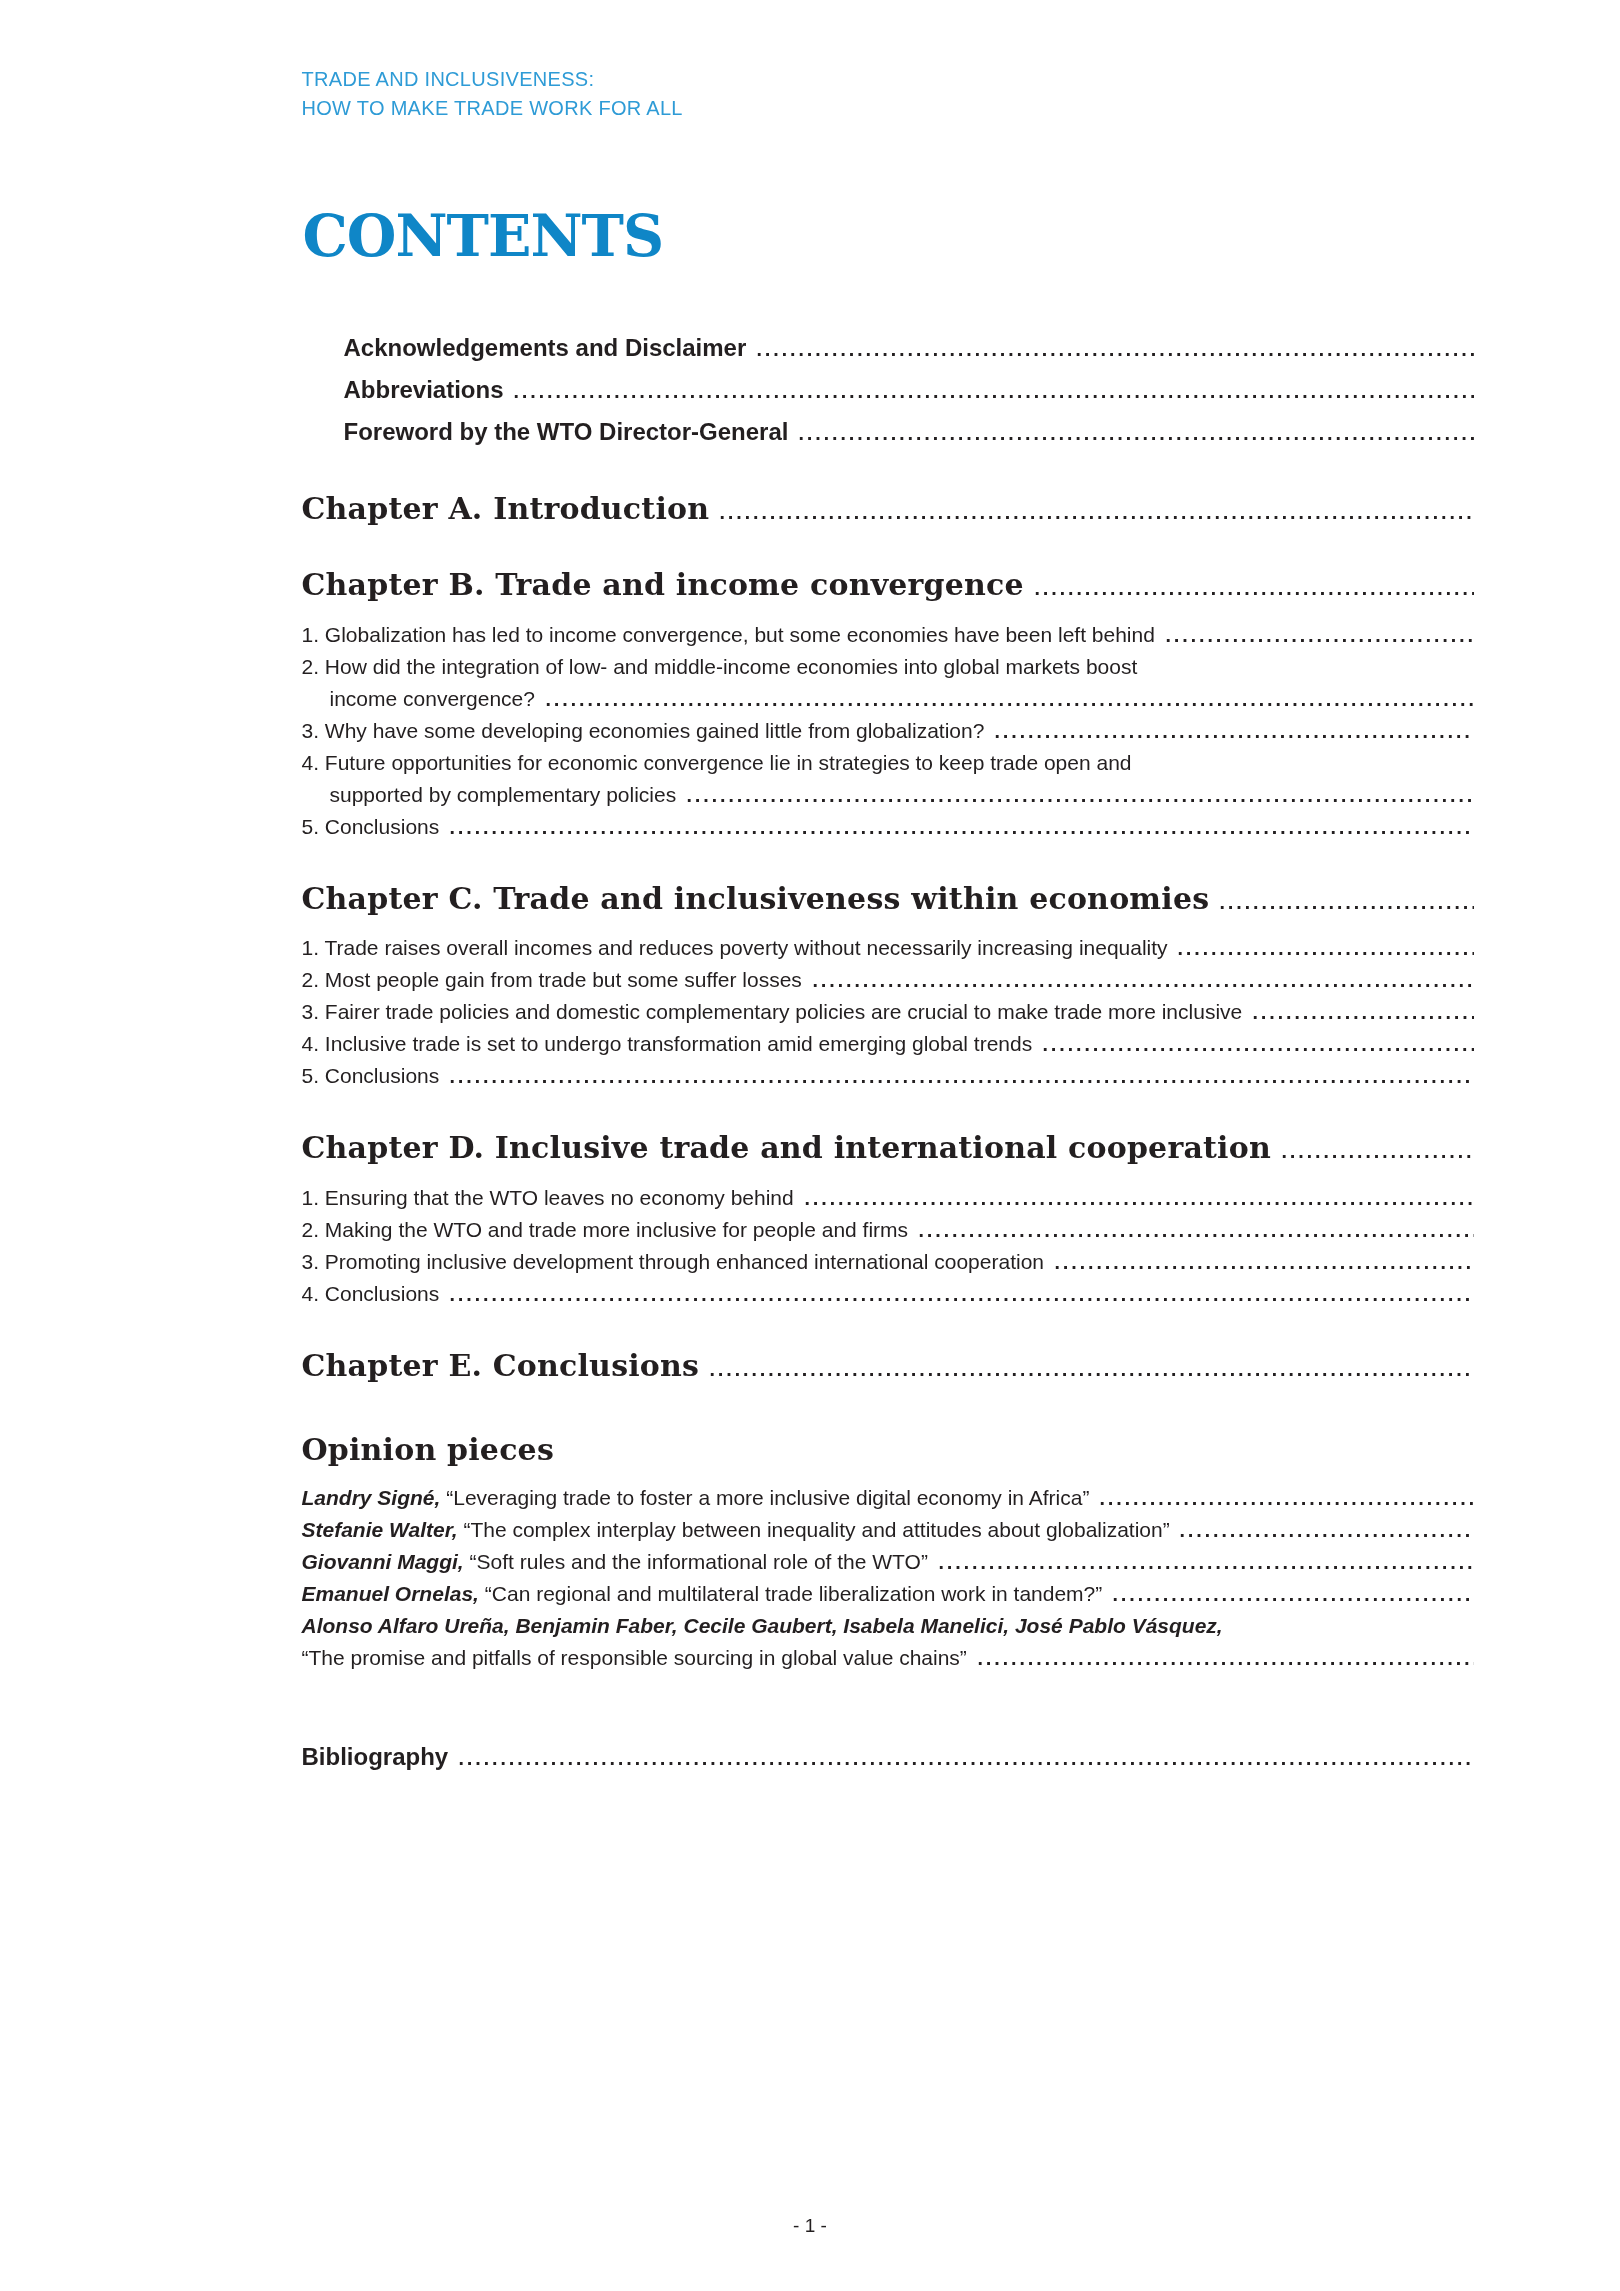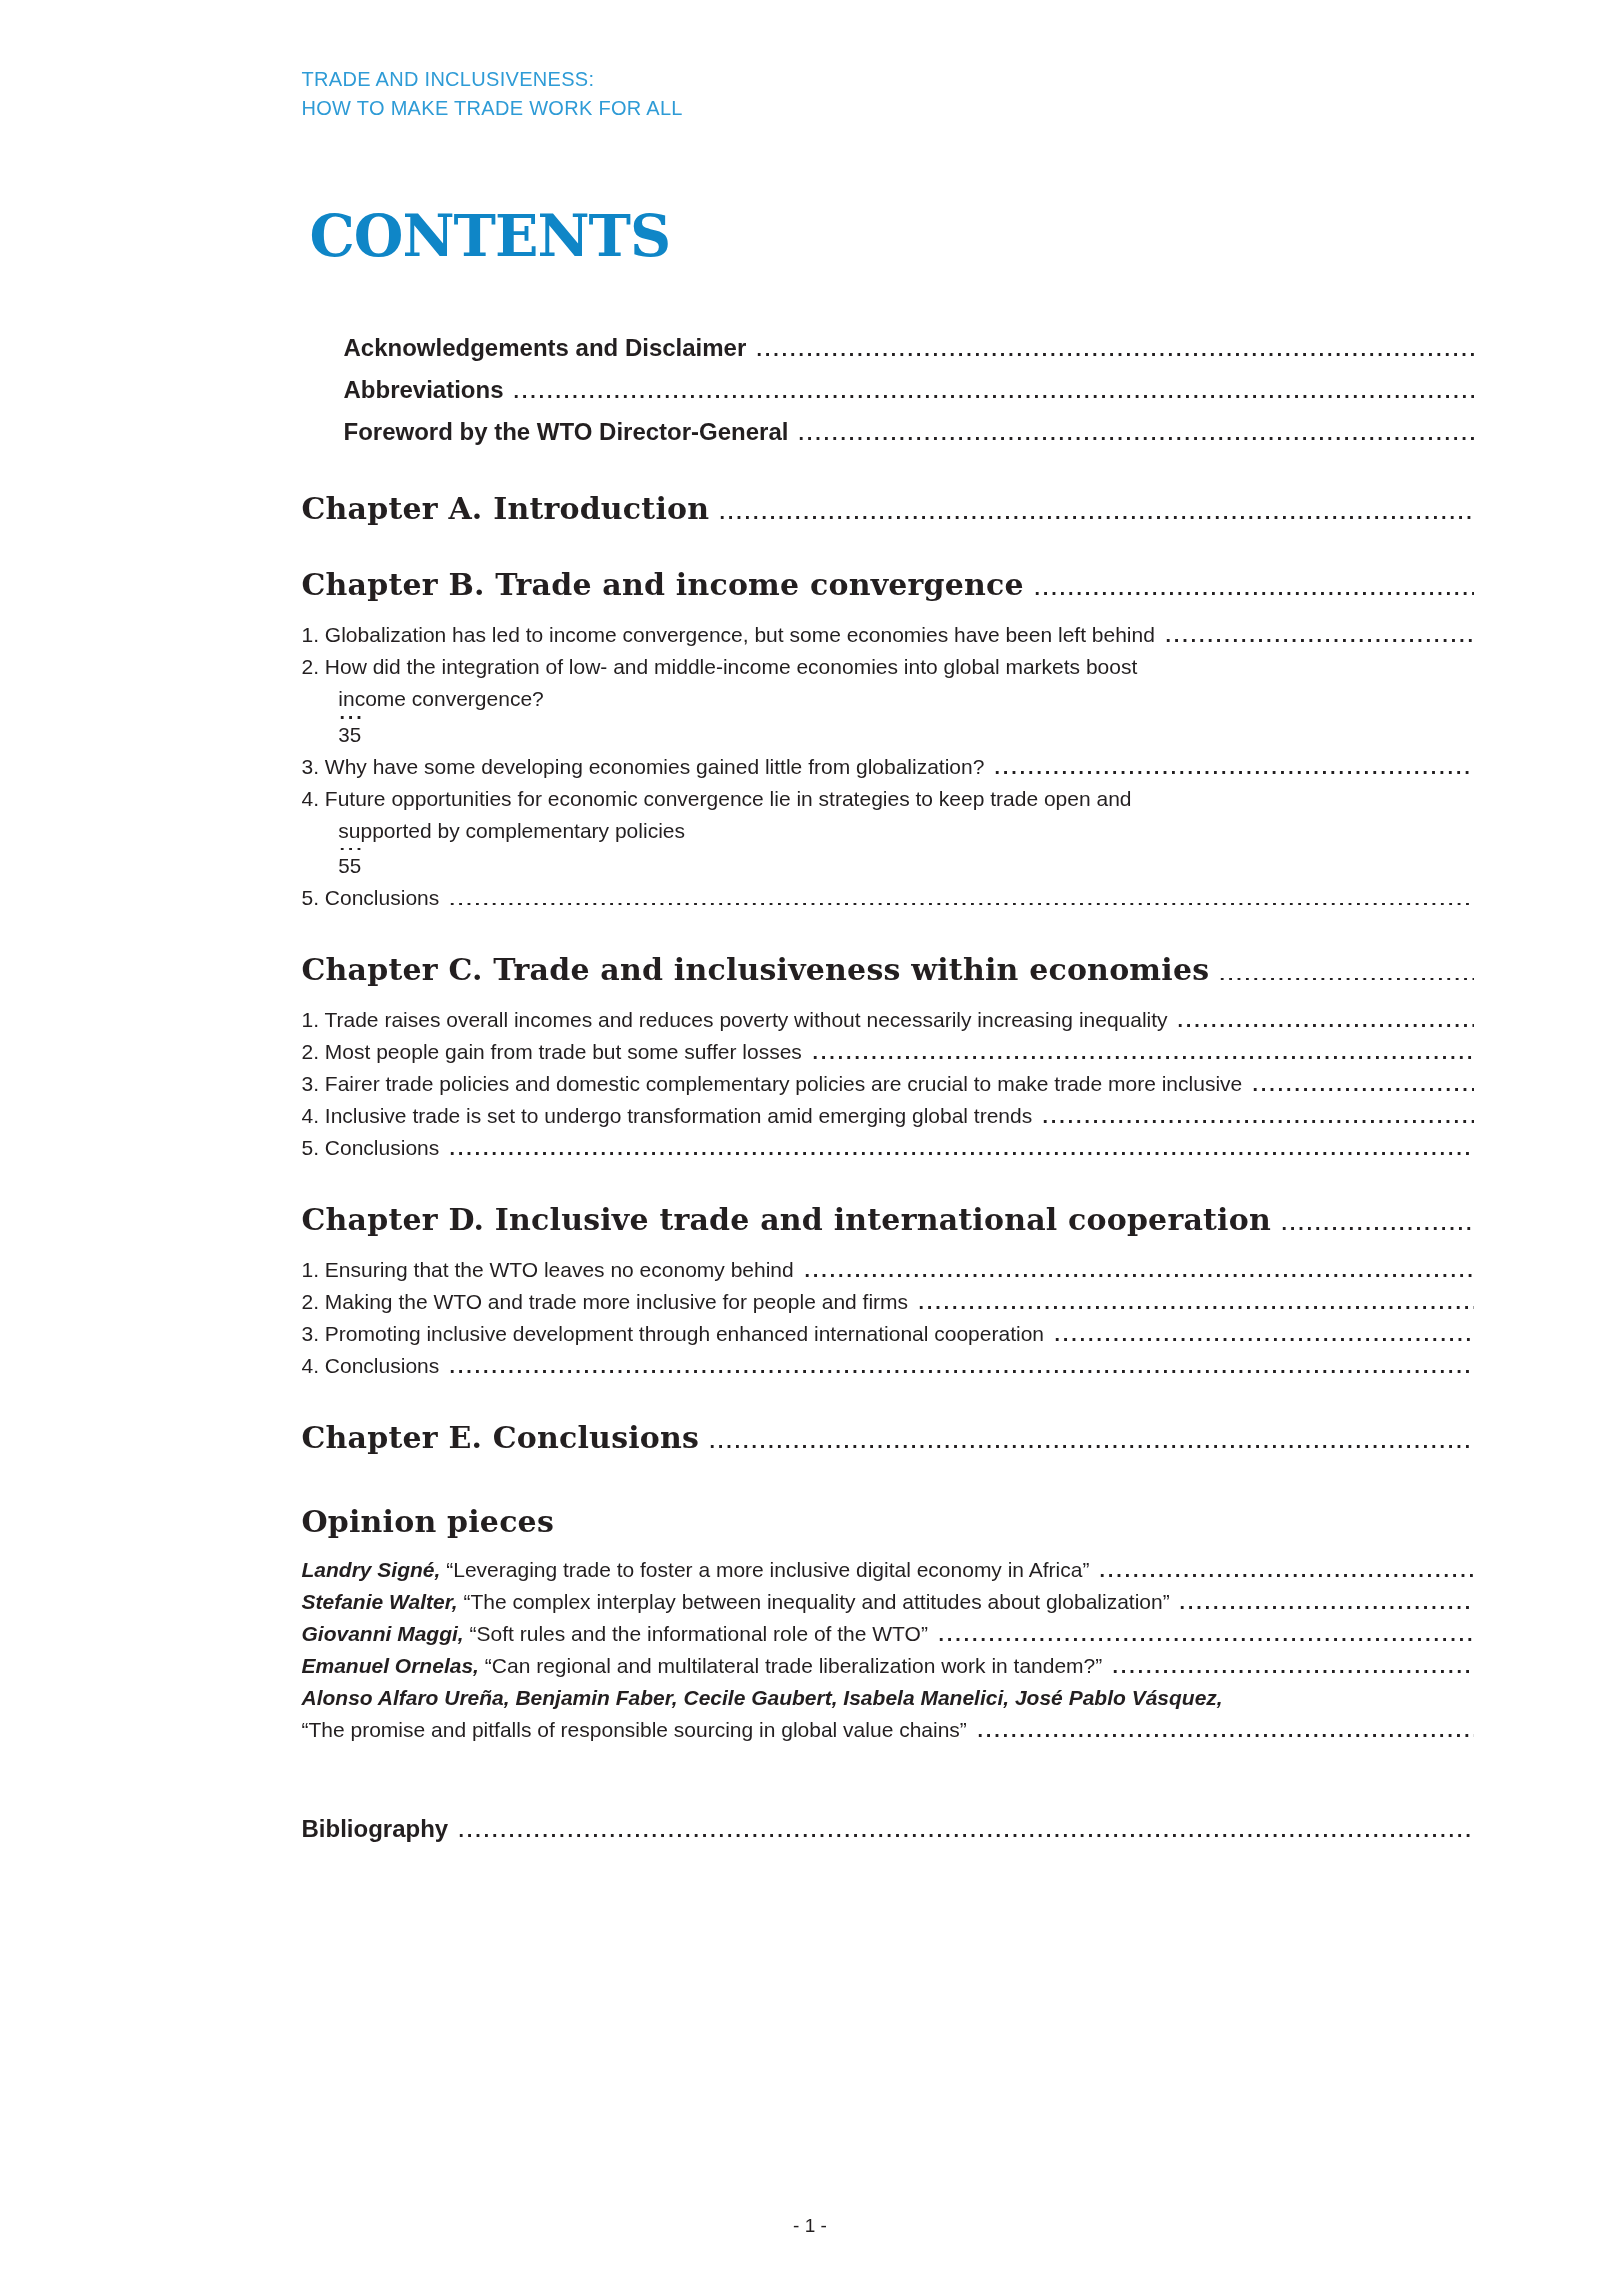--- a/index.html
+++ b/index.html
@@ -17,21 +17,21 @@
 
   .eyebrow {
     padding-top: 65px;
     font-size: 20px;
     line-height: 29px;
     color: var(--header-blue, #2e9bd6);
     letter-spacing: 0.3px;
   }
 
   .doc-title {
-    margin: 84px 0 0 8px;
+    margin: 84px 0 0 1px;
     font-family: "DejaVu Serif", serif;
     font-weight: 700;
     font-size: 57px;
     line-height: 57px;
     letter-spacing: -1px;
     color: var(--title-blue, #0f86c7);
   }
 
   .row { display: flex; align-items: baseline; flex-wrap: nowrap; }
   .row > span { white-space: nowrap; }
@@ -55,21 +55,21 @@
   .head-label {
     font-family: "DejaVu Serif", serif;
     font-weight: 600;
     font-size: 30px;
     line-height: 41px;
     letter-spacing: 0.2px;
   }
 
   .items { font-size: 21px; line-height: 32px; }
   .items .wrap-first { display: block; }
-  .items .cont { padding-left: 28px; flex-direction: column; }
+  .items .cont { padding-left: 28px; }
 
   .opinion-head { margin-top: 43px; margin-bottom: 11.8px; }
   .op-authors { font-weight: 700; font-style: italic; }
   .op-title { margin-left: 5.9px; }
 
   .bibliography { margin-top: 62px; text-align: right; }
 
   .footer {
     position: absolute;
     left: 0; right: 0; bottom: 55px;

